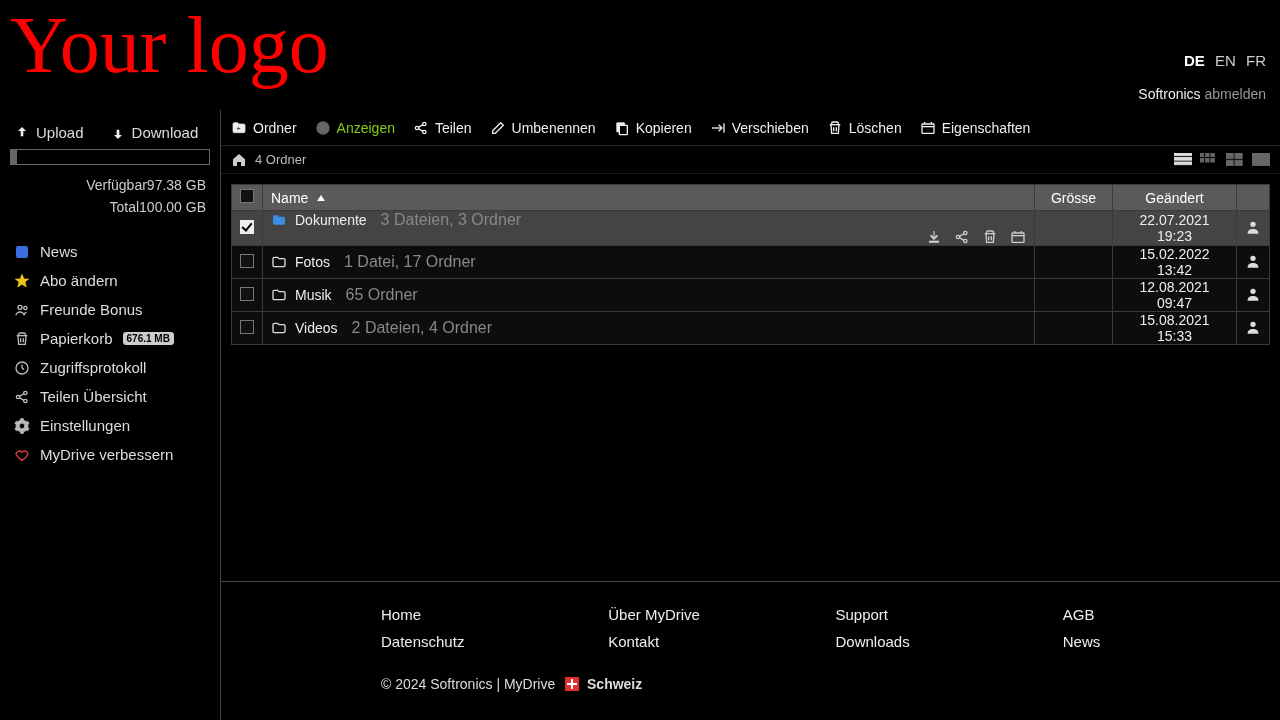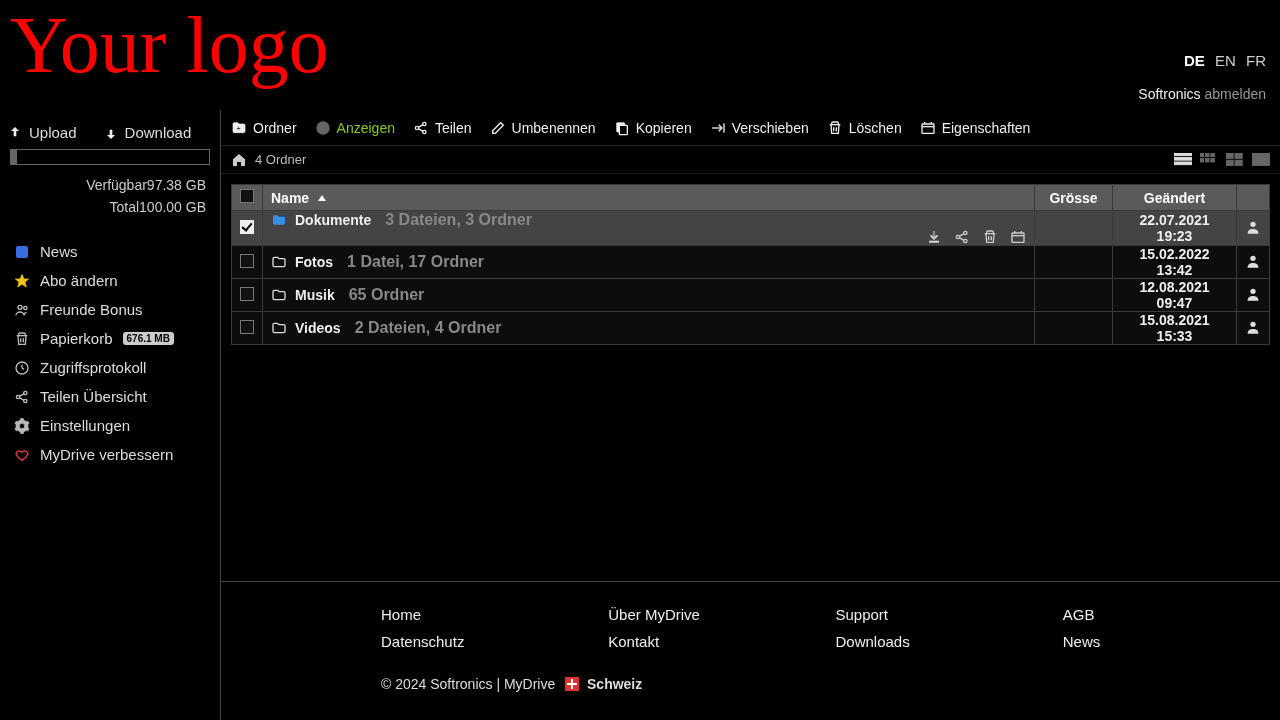--- a/index.html
+++ b/index.html
@@ -18,21 +18,21 @@
   .lang-switch .active { font-weight: bold; color: #fff; }
   .userline { position: absolute; top: 86px; right: 14px; font-size: 14px; color: #999; }
   .userline .uname { color: #eee; }
 
   
   .body { display: flex; height: 610px; }
   .sidebar { width: 221px; flex: 0 0 221px; border-right: 1px solid #444; padding: 8px 0 0 0; }
   .main { flex: 1; position: relative; }
 
   
-  .sb-top { display: flex; align-items: center; gap: 26px; padding: 6px 14px 8px 7px; font-size: 15px; }
+  .sb-top { display: flex; align-items: center; gap: 26px; padding: 6px 14px 8px 14px; font-size: 15px; }
   .sb-top .sb-action { display: flex; align-items: center; gap: 6px; cursor: pointer; }
   .sb-progress-wrap { padding: 0 10px 8px 10px; }
   .sb-progress {
     width: 100%; height: 16px; border: 1px solid #666; background: #000; position: relative;
   }
   .sb-progress-bar { position: absolute; left: 0; top: 0; bottom: 0; width: 3%; background: #666; }
   .sb-storage-row { display: flex; justify-content: flex-end; padding: 4px 14px; color: #ccc; font-size: 14px; }
   .sb-storage-row + .sb-storage-row { padding-top: 2px; }
   .sb-nav { margin-top: 18px; }
   .sb-item { display: flex; align-items: center; gap: 10px; padding: 6px 14px; font-size: 15px; cursor: pointer; }
@@ -80,21 +80,21 @@
   }
   .crumb-bar .spacer { flex: 1; }
   .view-btn { width: 18px; height: 14px; margin-left: 8px; cursor: pointer; display: inline-flex; align-items: center; justify-content: center; }
   .view-btn svg { stroke: #666; fill: #666; }
   .view-btn.active svg { stroke: #ddd; fill: #ddd; }
 
   
   .table { width: calc(100% - 20px); margin: 10px 10px 0 10px; border-collapse: collapse; }
   .table th, .table td {
     border: 1px solid #3a3a3a; padding: 0 8px; height: 26px; vertical-align: middle;
-    font-weight: bold;
+    font-weight: normal;
   }
   .table thead tr { background: #5a5a5a; color: #fff; }
   .table thead th { font-size: 14px; }
   .col-check { width: 26px; text-align: center; }
   .col-name {}
   .col-size { width: 78px; text-align: center; }
   .col-mod  { width: 124px; text-align: center; }
   .col-user { width: 26px; text-align: center; }
 
   .table tbody tr { background: #0d0d0d; }

